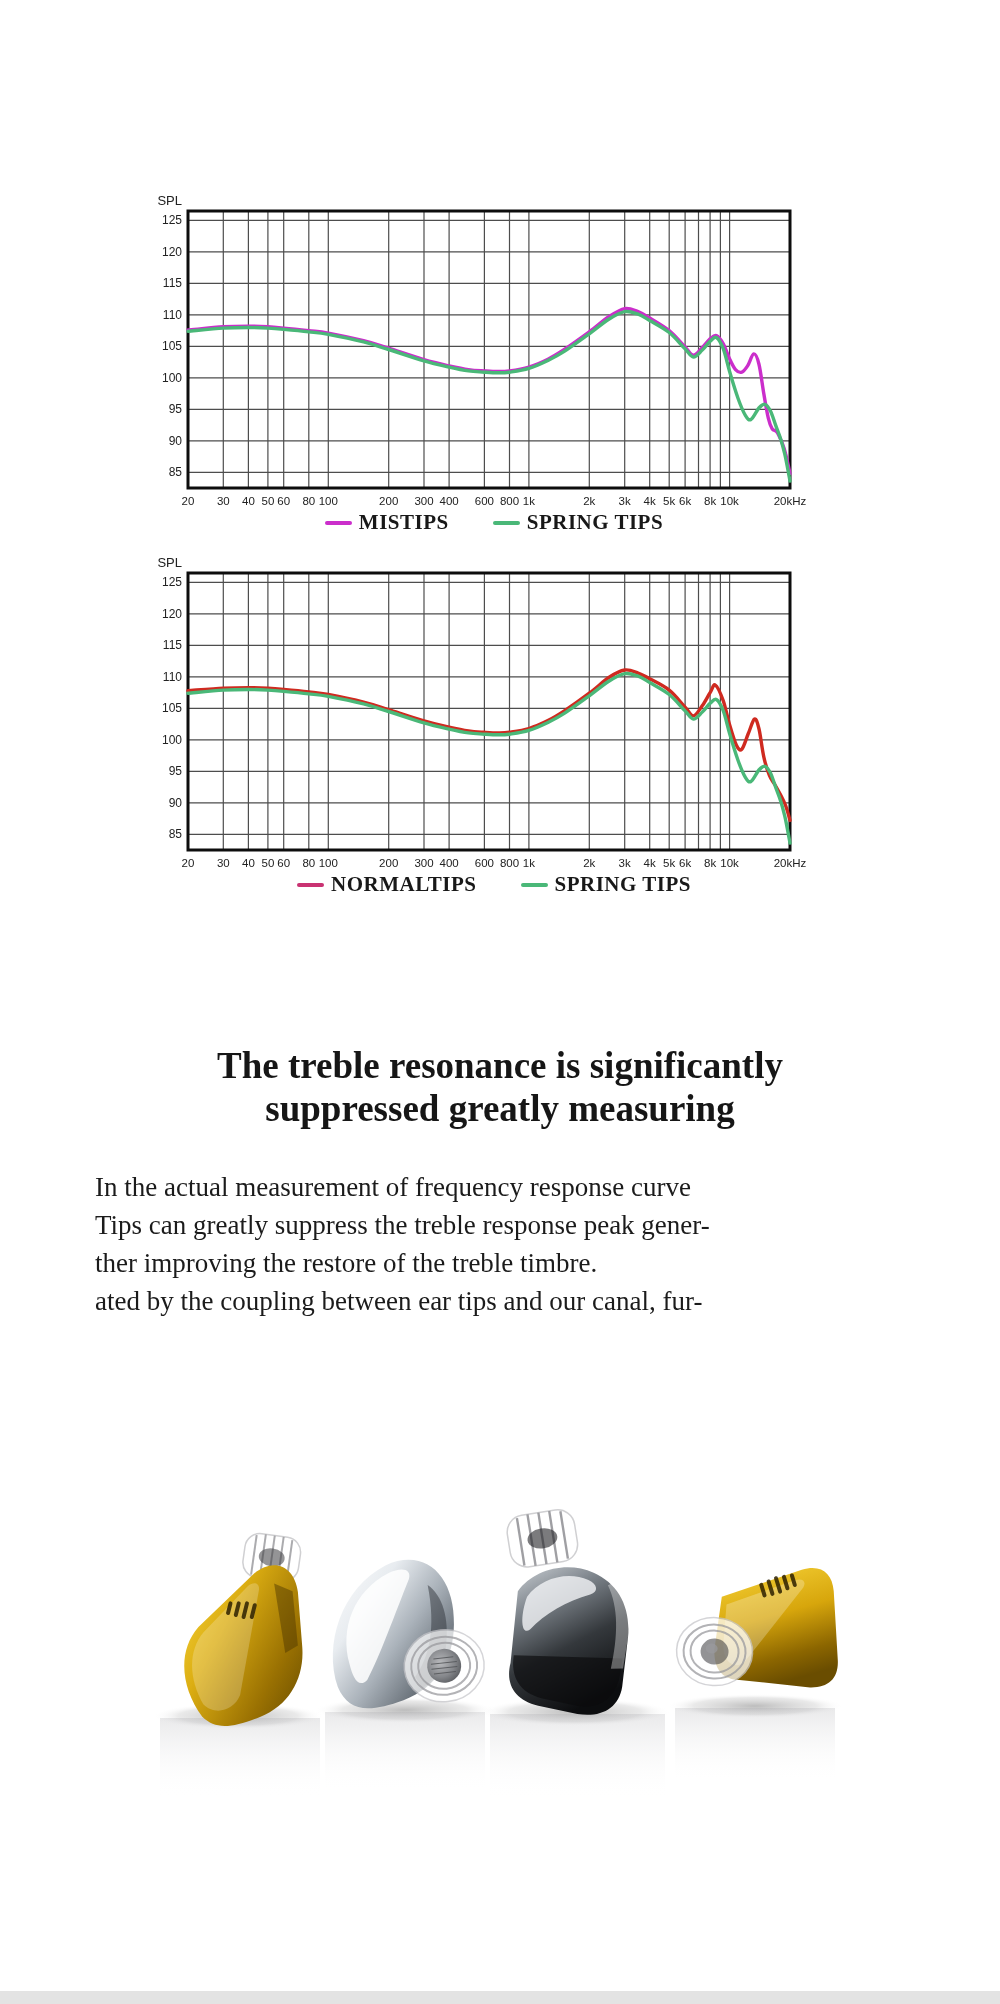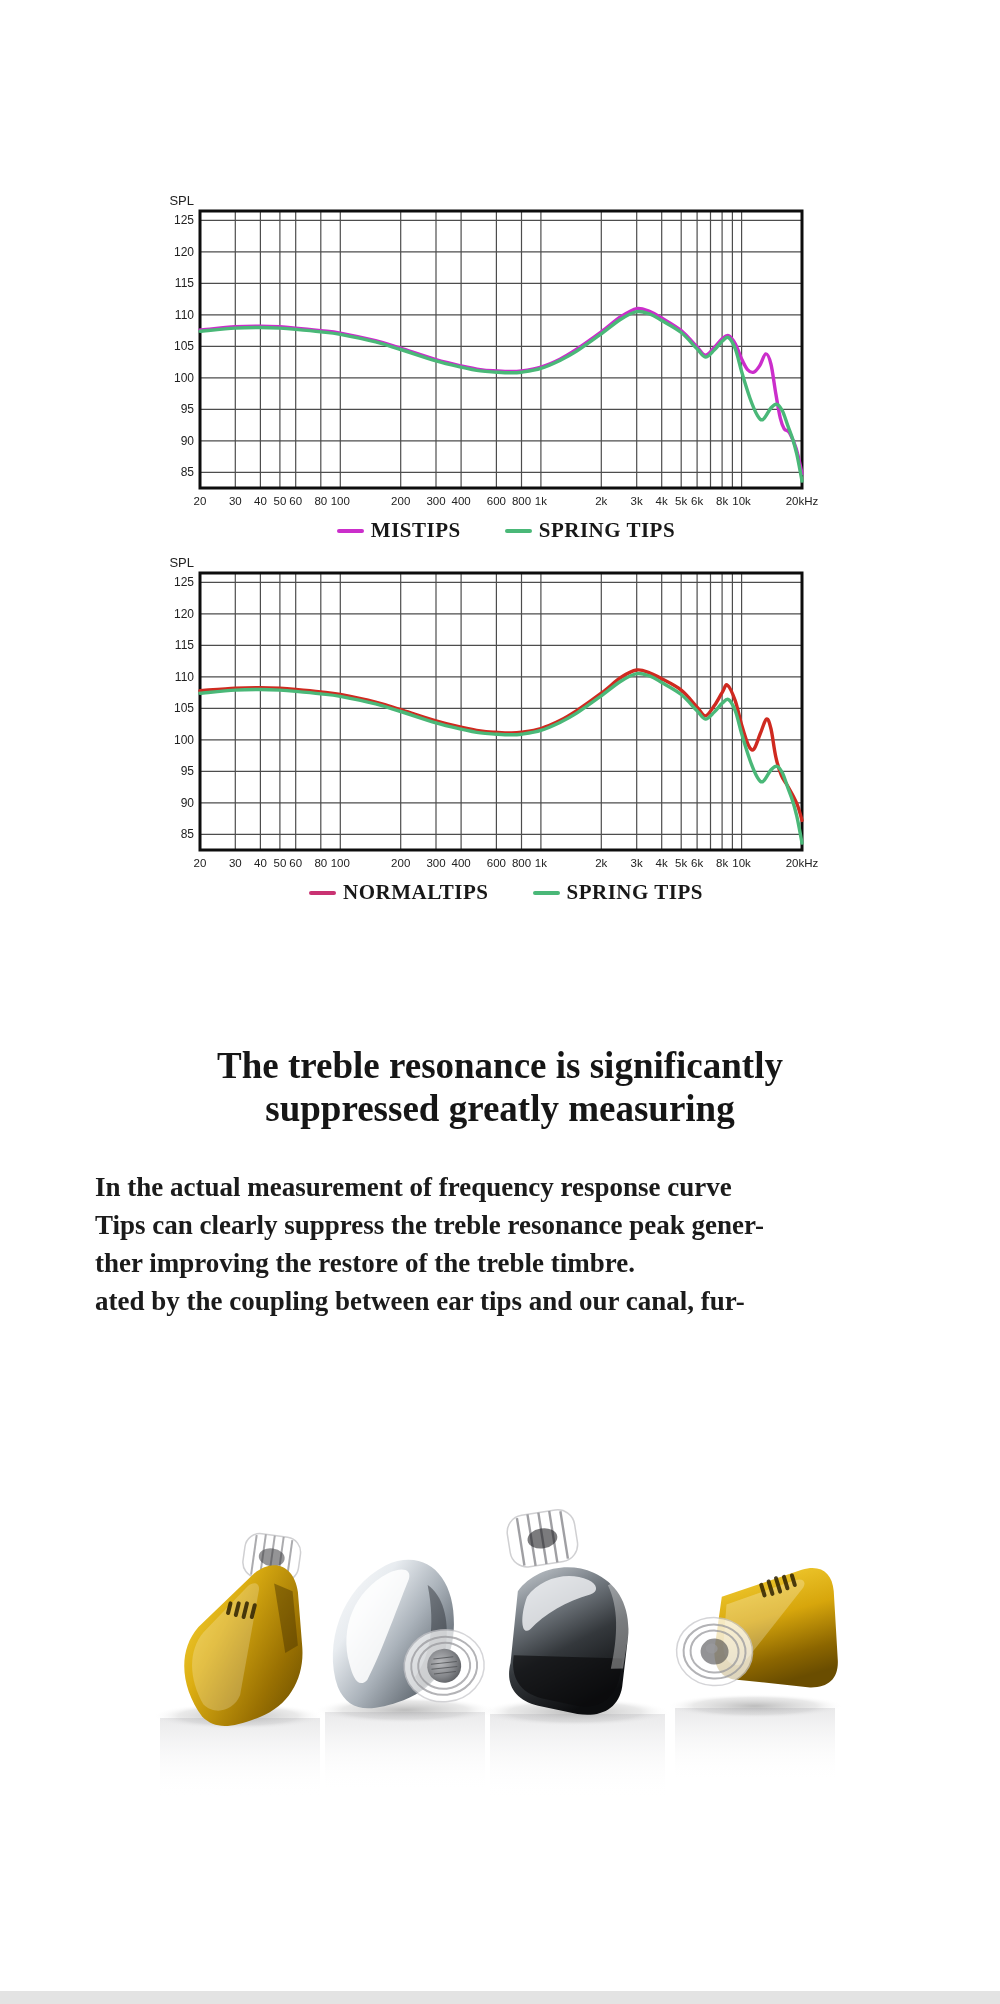--- a/index.html
+++ b/index.html
@@ -1,38 +1,38 @@
 <!DOCTYPE html>
 <html><head>
 <meta charset="utf-8">
 <style>
   html,body{margin:0;padding:0;}
   body{
     width:1000px;height:2004px;position:relative;overflow:hidden;
     background:#ffffff;font-family:"Liberation Serif",serif;color:#111;
   }
-  .chart-wrap{position:absolute;left:136px;width:740px;height:352px;}
+  .chart-wrap{position:absolute;left:124px;width:740px;height:352px;}
   .chart-wrap svg{display:block;}
   .legend{
     position:absolute;left:0;top:320px;width:740px;
     display:flex;justify-content:center;align-items:center;column-gap:44px;
   }
-  .legend-item{display:flex;align-items:center;column-gap:7px;margin-top:8px;}
+  .legend-item{display:flex;align-items:center;column-gap:7px;}
   .legend-swatch{display:inline-block;width:27px;height:4px;border-radius:2px;}
   .legend-label{
     font-family:"Liberation Serif",serif;font-size:21px;font-weight:700;
     color:#181818;letter-spacing:.5px;white-space:nowrap;
   }
   .headline{
     position:absolute;left:0;top:1044px;width:1000px;text-align:center;
     font-size:37px;line-height:43px;font-weight:700;color:#161616;
   }
   .bodycopy{
     position:absolute;left:95px;top:1168px;width:830px;
-    font-size:27px;line-height:38px;font-weight:700;color:#1b1b1b;
+    font-size:27px;line-height:38px;font-weight:400;color:#1b1b1b;
   }
   .bodycopy .pline{white-space:nowrap;}
   .photo-wrap{position:absolute;left:100px;top:1480px;width:800px;height:420px;}
   .bottom-bar{position:absolute;left:0;top:1991px;width:1000px;height:13px;}
 </style>
 </head>
 <body style="background: rgb(255, 255, 255);">
 
 <div class="chart-wrap" style="top:190px">
     <svg width="740" height="352" viewBox="0 0 740 352">
@@ -196,21 +196,21 @@
     </div>
 </div>
 
 <div class="headline">
   <div>The treble resonance is significantly</div>
   <div>suppressed greatly measuring</div>
 </div>
 
 <div class="bodycopy" id="paragraph">
     <div class="pline">In the actual measurement of frequency response curve</div>
-    <div class="pline">Tips can clearly suppress the treble resonance peak gener-</div>
+    <div class="pline">Tips can greatly suppress the treble response peak gener-</div>
     <div class="pline">ther improving the restore of the treble timbre.</div>
     <div class="pline">ated by the coupling between ear tips and our canal, fur-</div>
   </div>
 
 <div class="photo-wrap">
 <svg width="800" height="420" viewBox="0 0 800 420" xmlns="http://www.w3.org/2000/svg">
   <defs>
     <linearGradient id="goldG" x1="0" y1="0" x2="1" y2="1">
       <stop offset="0" stop-color="#f8d842"></stop>
           <stop offset="0.35" stop-color="#dcae12"></stop>

